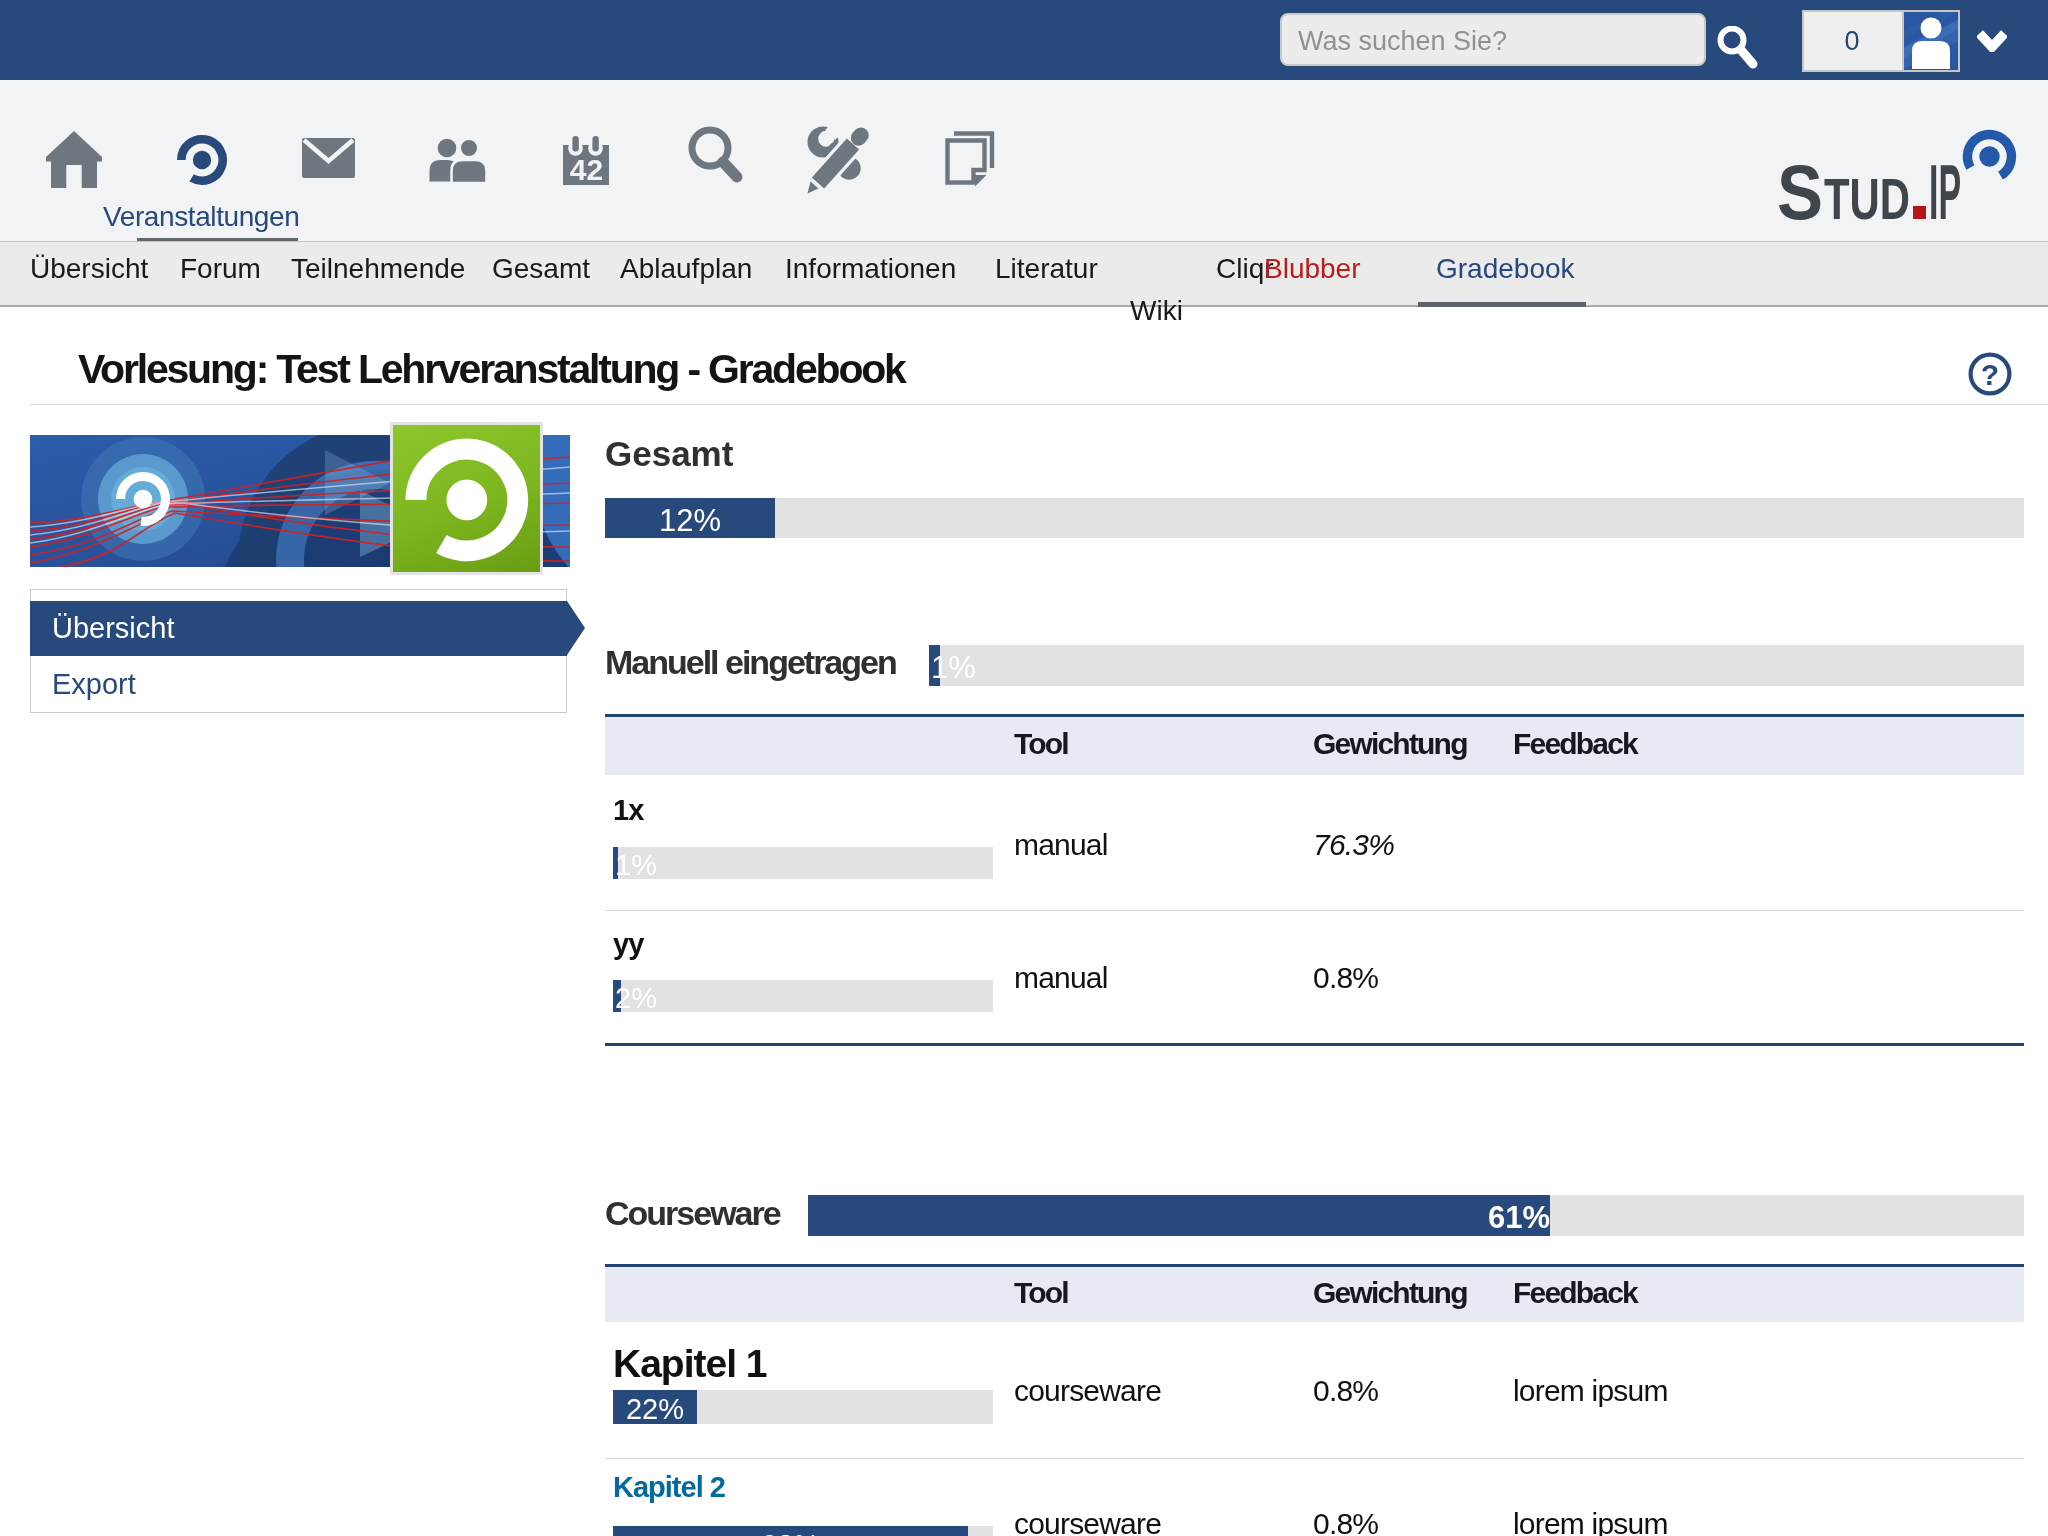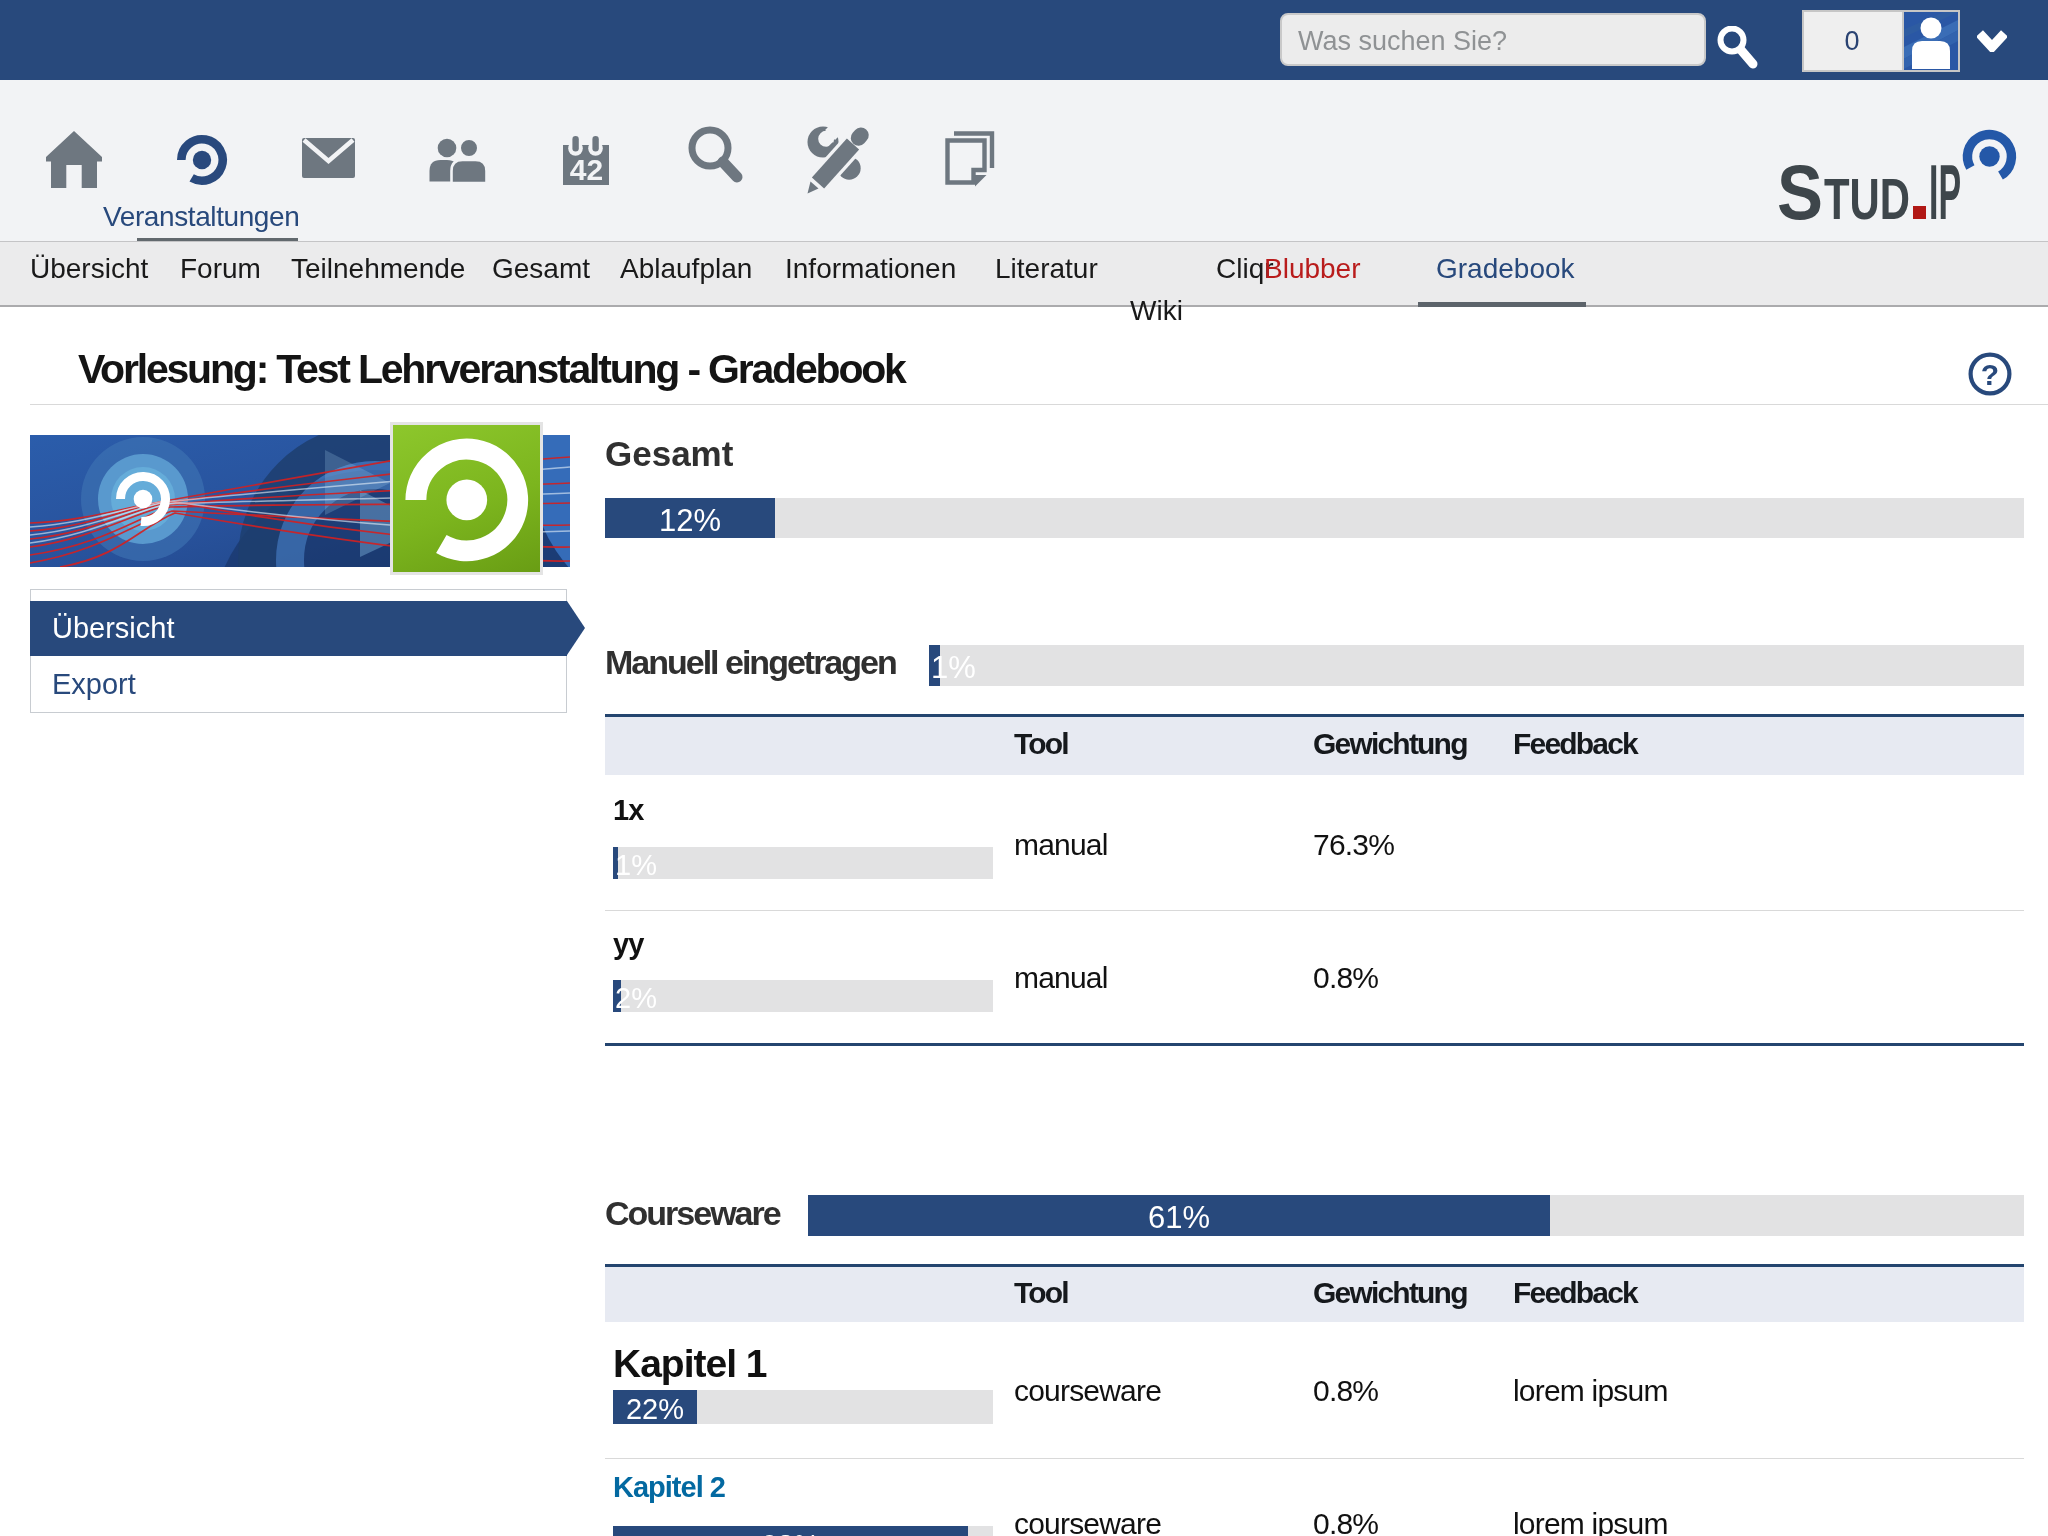--- a/index.html
+++ b/index.html
@@ -191,35 +191,35 @@
   <div class="abs" style="left:605px;top:717px;width:1419px;height:58px;background:#e7eaf2;"></div>
   <div class="abs" style="left:1014px;top:727px;font-size:30px;font-weight:bold;color:#16191d;letter-spacing:-1.8px;">Tool</div>
   <div class="abs" style="left:1313px;top:727px;font-size:30px;font-weight:bold;color:#16191d;letter-spacing:-1.8px;">Gewichtung</div>
   <div class="abs" style="left:1513px;top:727px;font-size:30px;font-weight:bold;color:#16191d;letter-spacing:-1.8px;">Feedback</div>
 
   <div class="abs" style="left:613px;top:794px;font-size:29px;font-weight:bold;color:#111;letter-spacing:-1px;">1x</div>
   <div class="abs" style="left:613px;top:847px;width:380px;height:32px;background:#e2e2e3;"></div>
   <div class="abs" style="left:613px;top:847px;width:5px;height:32px;background:#28497c;"></div>
   <div class="abs" style="left:615px;top:849px;font-size:29px;color:#fff;">1%</div>
   <div class="abs" style="left:1014px;top:828px;font-size:30px;color:#111;letter-spacing:-0.8px;">manual</div>
-  <div class="abs" style="left:1313px;top:828px;font-size:30px;color:#111;letter-spacing:-0.8px;">76.3%</div>
+  <div class="abs" style="left:1313px;top:828px;font-size:30px;color:#111;letter-spacing:-0.8px;font-style:italic;">76.3%</div>
   <div class="abs" style="left:605px;top:910px;width:1419px;height:1px;background:#d9d9d9;"></div>
 
   <div class="abs" style="left:613px;top:928px;font-size:29px;font-weight:bold;color:#111;letter-spacing:-1px;">yy</div>
   <div class="abs" style="left:613px;top:980px;width:380px;height:32px;background:#e2e2e3;"></div>
   <div class="abs" style="left:613px;top:980px;width:8px;height:32px;background:#28497c;"></div>
   <div class="abs" style="left:615px;top:982px;font-size:29px;color:#fff;">2%</div>
   <div class="abs" style="left:1014px;top:961px;font-size:30px;color:#111;letter-spacing:-0.8px;">manual</div>
   <div class="abs" style="left:1313px;top:961px;font-size:30px;color:#111;letter-spacing:-0.8px;">0.8%</div>
   <div class="abs" style="left:605px;top:1043px;width:1419px;height:3px;background:#24456f;"></div>
 
   <div class="abs" style="left:605px;top:1194px;font-size:34px;font-weight:bold;color:#303030;letter-spacing:-2px;">Courseware</div>
   <div class="abs" style="left:808px;top:1195px;width:1216px;height:41px;background:#e2e2e3;"></div>
   <div class="abs" style="left:808px;top:1195px;width:742px;height:41px;background:#28497c;"></div>
-  <div class="abs" style="left:808px;top:1200px;width:742px;height:41px;font-size:31px;color:#fff;text-align:center;">61%</div>
+  <div class="abs" style="left:808px;top:1200px;width:742px;height:41px;font-size:31px;color:#fff;text-align:right;font-weight:bold;">61%</div>
 
   <div class="abs" style="left:605px;top:1264px;width:1419px;height:3px;background:#24456f;"></div>
   <div class="abs" style="left:605px;top:1267px;width:1419px;height:55px;background:#e7eaf2;"></div>
   <div class="abs" style="left:1014px;top:1276px;font-size:30px;font-weight:bold;color:#16191d;letter-spacing:-1.8px;">Tool</div>
   <div class="abs" style="left:1313px;top:1276px;font-size:30px;font-weight:bold;color:#16191d;letter-spacing:-1.8px;">Gewichtung</div>
   <div class="abs" style="left:1513px;top:1276px;font-size:30px;font-weight:bold;color:#16191d;letter-spacing:-1.8px;">Feedback</div>
 
   <div class="abs" style="left:613px;top:1342px;font-size:39px;font-weight:bold;color:#111;letter-spacing:-1px;">Kapitel 1</div>
   <div class="abs" style="left:613px;top:1390px;width:380px;height:34px;background:#e2e2e3;"></div>
   <div class="abs" style="left:613px;top:1390px;width:84px;height:34px;background:#28497c;"></div>

